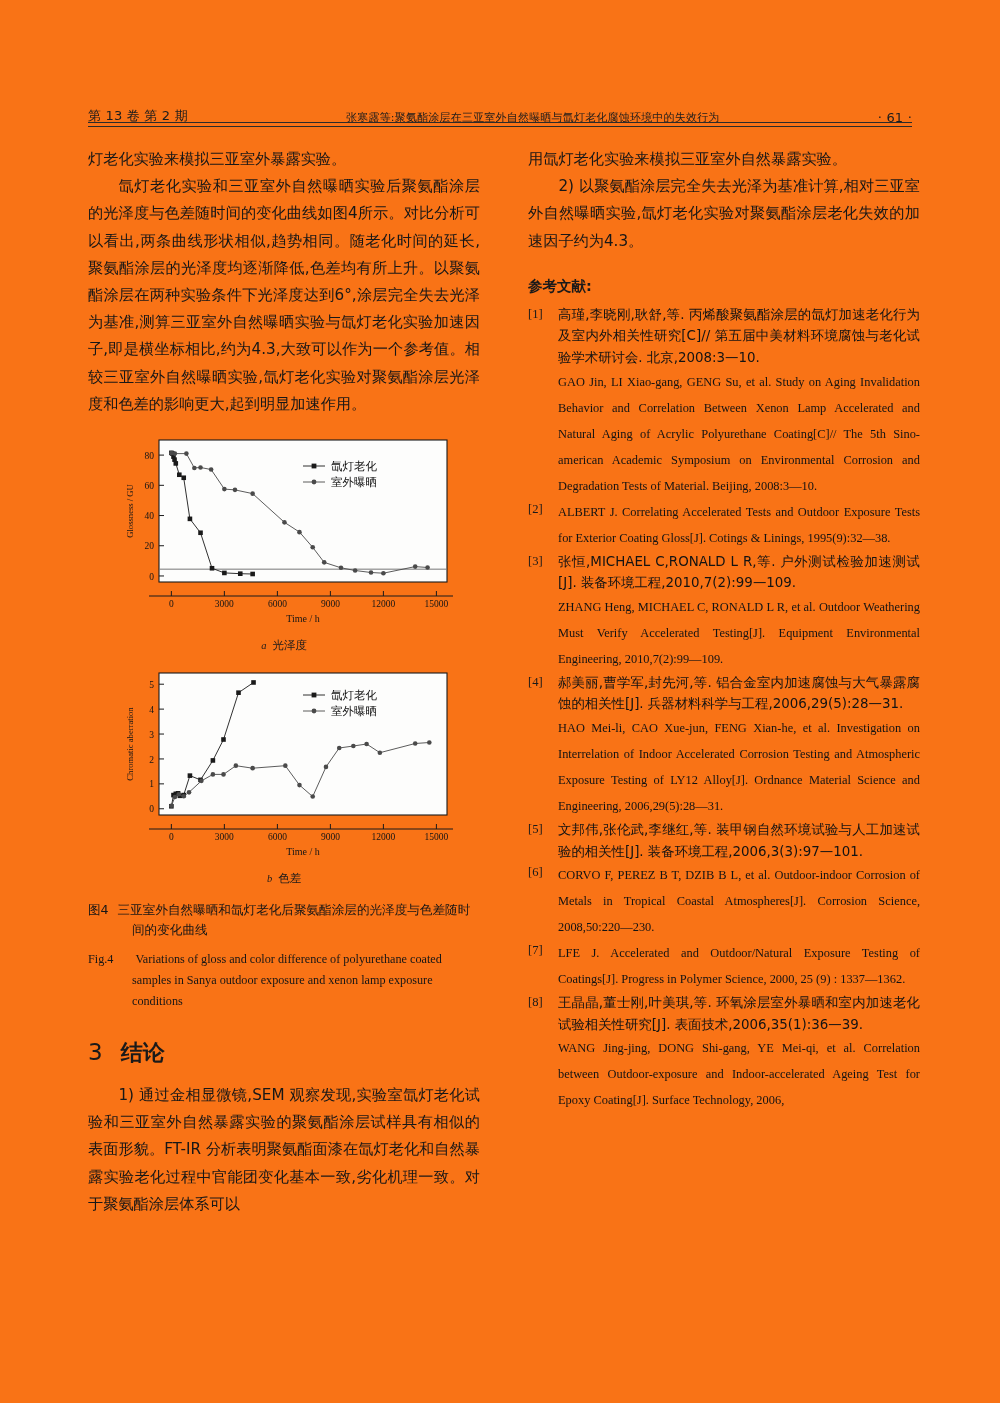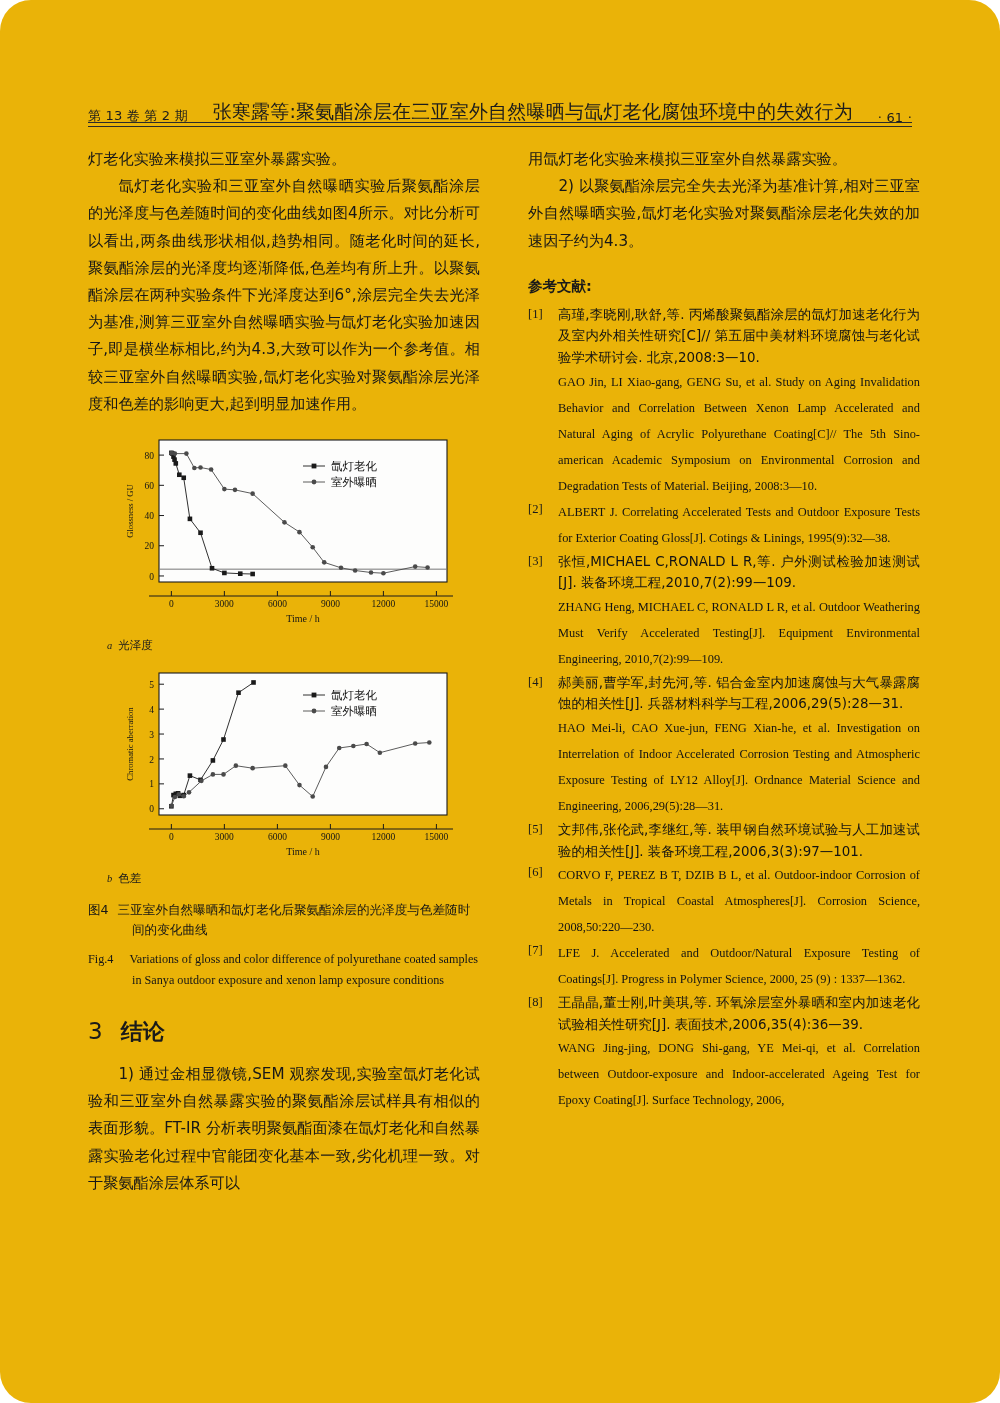--- a/index.html
+++ b/index.html
@@ -6,33 +6,32 @@
   body{
     width:1000px;height:1403px;
     background:#ffffff;
     font-family:"Liberation Serif","DejaVu Serif",serif;
     color:#1a1a1a;
     position:relative;
     overflow:hidden;
   }
   .page{
     position:absolute;inset:0;
-    background:#eab308;
-    border-radius:31px;
+    background:#f97316;
   }
   
   .runhead{
     position:absolute;left:88px;top:95px;width:824px;height:30px;
     display:flex;align-items:flex-end;
     font-size:13.5px;
     color:#1c1c1c;
     letter-spacing:.2px;
   }
   .rh-left{white-space:nowrap;font-family:"DejaVu Sans","Liberation Sans",sans-serif;font-size:13px;}
-  .rh-center{flex:1;text-align:center;white-space:nowrap;font-family:"DejaVu Sans","Liberation Sans",sans-serif;font-size:19px;}
+  .rh-center{flex:1;text-align:center;white-space:nowrap;font-family:"DejaVu Sans","Liberation Sans",sans-serif;font-size:11px;}
   .rh-right{white-space:nowrap;font-family:"DejaVu Sans","Liberation Sans",sans-serif;font-size:13px;}
   .rule-double{
     position:absolute;left:88px;top:122px;width:824px;
     border-top:1.6px solid #2b2b2b;
     border-bottom:0.9px solid #2b2b2b;
     height:3px;
   }
 
   
   .col{
@@ -68,41 +67,41 @@
   h2.sec-big .num{margin-right:18px;font-weight:normal;font-size:23px;}
 
   
   .figure{margin:10px 0 0 0;}
   .chartbox{
     width:354px;margin:0 auto;
     position:relative;
   }
   svg.chart{display:block;}
   .subcap{
-    font-size:11.5px;
+    text-align:center;font-size:11.5px;
     font-family:"DejaVu Sans","Liberation Sans",sans-serif;
     margin-top:-2px;color:#1b1b1b;
   }
   .subcap .lt{font-family:"Liberation Serif",serif;font-style:italic;margin-right:6px;font-size:10.5px;}
 
   .figcap{
     margin-top:14px;
     font-size:12.6px;line-height:20px;
     font-family:"DejaVu Sans","Liberation Sans",sans-serif;
     color:#161616;
   }
   .figcap .hang{padding-left:44px;text-indent:-44px;}
   .figcap-en{
     margin-top:9px;
     font-size:12.2px;line-height:21px;
     font-family:"Liberation Serif","DejaVu Serif",serif;
     color:#161616;
     padding-left:44px;text-indent:-44px;
   }
-  .figcap-en .tag{margin-right:16px;}
+  .figcap-en .tag{margin-right:22px;}
 
   
   h4.reftitle{
     margin:22px 0 8px 0;
     font-size:14.5px;font-weight:bold;
     font-family:"DejaVu Sans","Liberation Sans",sans-serif;
   }
   .reflist{margin:0;padding:0;list-style:none;}
   .refitem{
     display:flex;
@@ -366,20 +365,20 @@
         </li>
         <li class="refitem">
           <div class="refnum">[7]</div>
           <div class="refbody">
             <div class="refen">LFE J. Accelerated and Outdoor/Natural Exposure Testing of Coatings[J]. Progress in Polymer Science, 2000, 25 (9) : 1337—1362.</div>
           </div>
         </li>
         <li class="refitem">
           <div class="refnum">[8]</div>
           <div class="refbody">
-            <div class="refzh">王晶晶,董士刚,叶美琪,等. 环氧涂层室外暴晒和室内加速老化试验相关性研究[J]. 表面技术,2006,35(4):36—39.</div>
+            <div class="refzh">王晶晶,董士刚,叶美琪,等. 环氧涂层室外暴晒和室内加速老化试验相关性研究[J]. 表面技术,2006,35(1):36—39.</div>
             <div class="refen">WANG Jing-jing, DONG Shi-gang, YE Mei-qi, et al. Correlation between Outdoor-exposure and Indoor-accelerated Ageing Test for Epoxy Coating[J]. Surface Technology, 2006,</div>
           </div>
         </li>
       </ul>
   </div>
 
 </div>
 
 </body></html>

